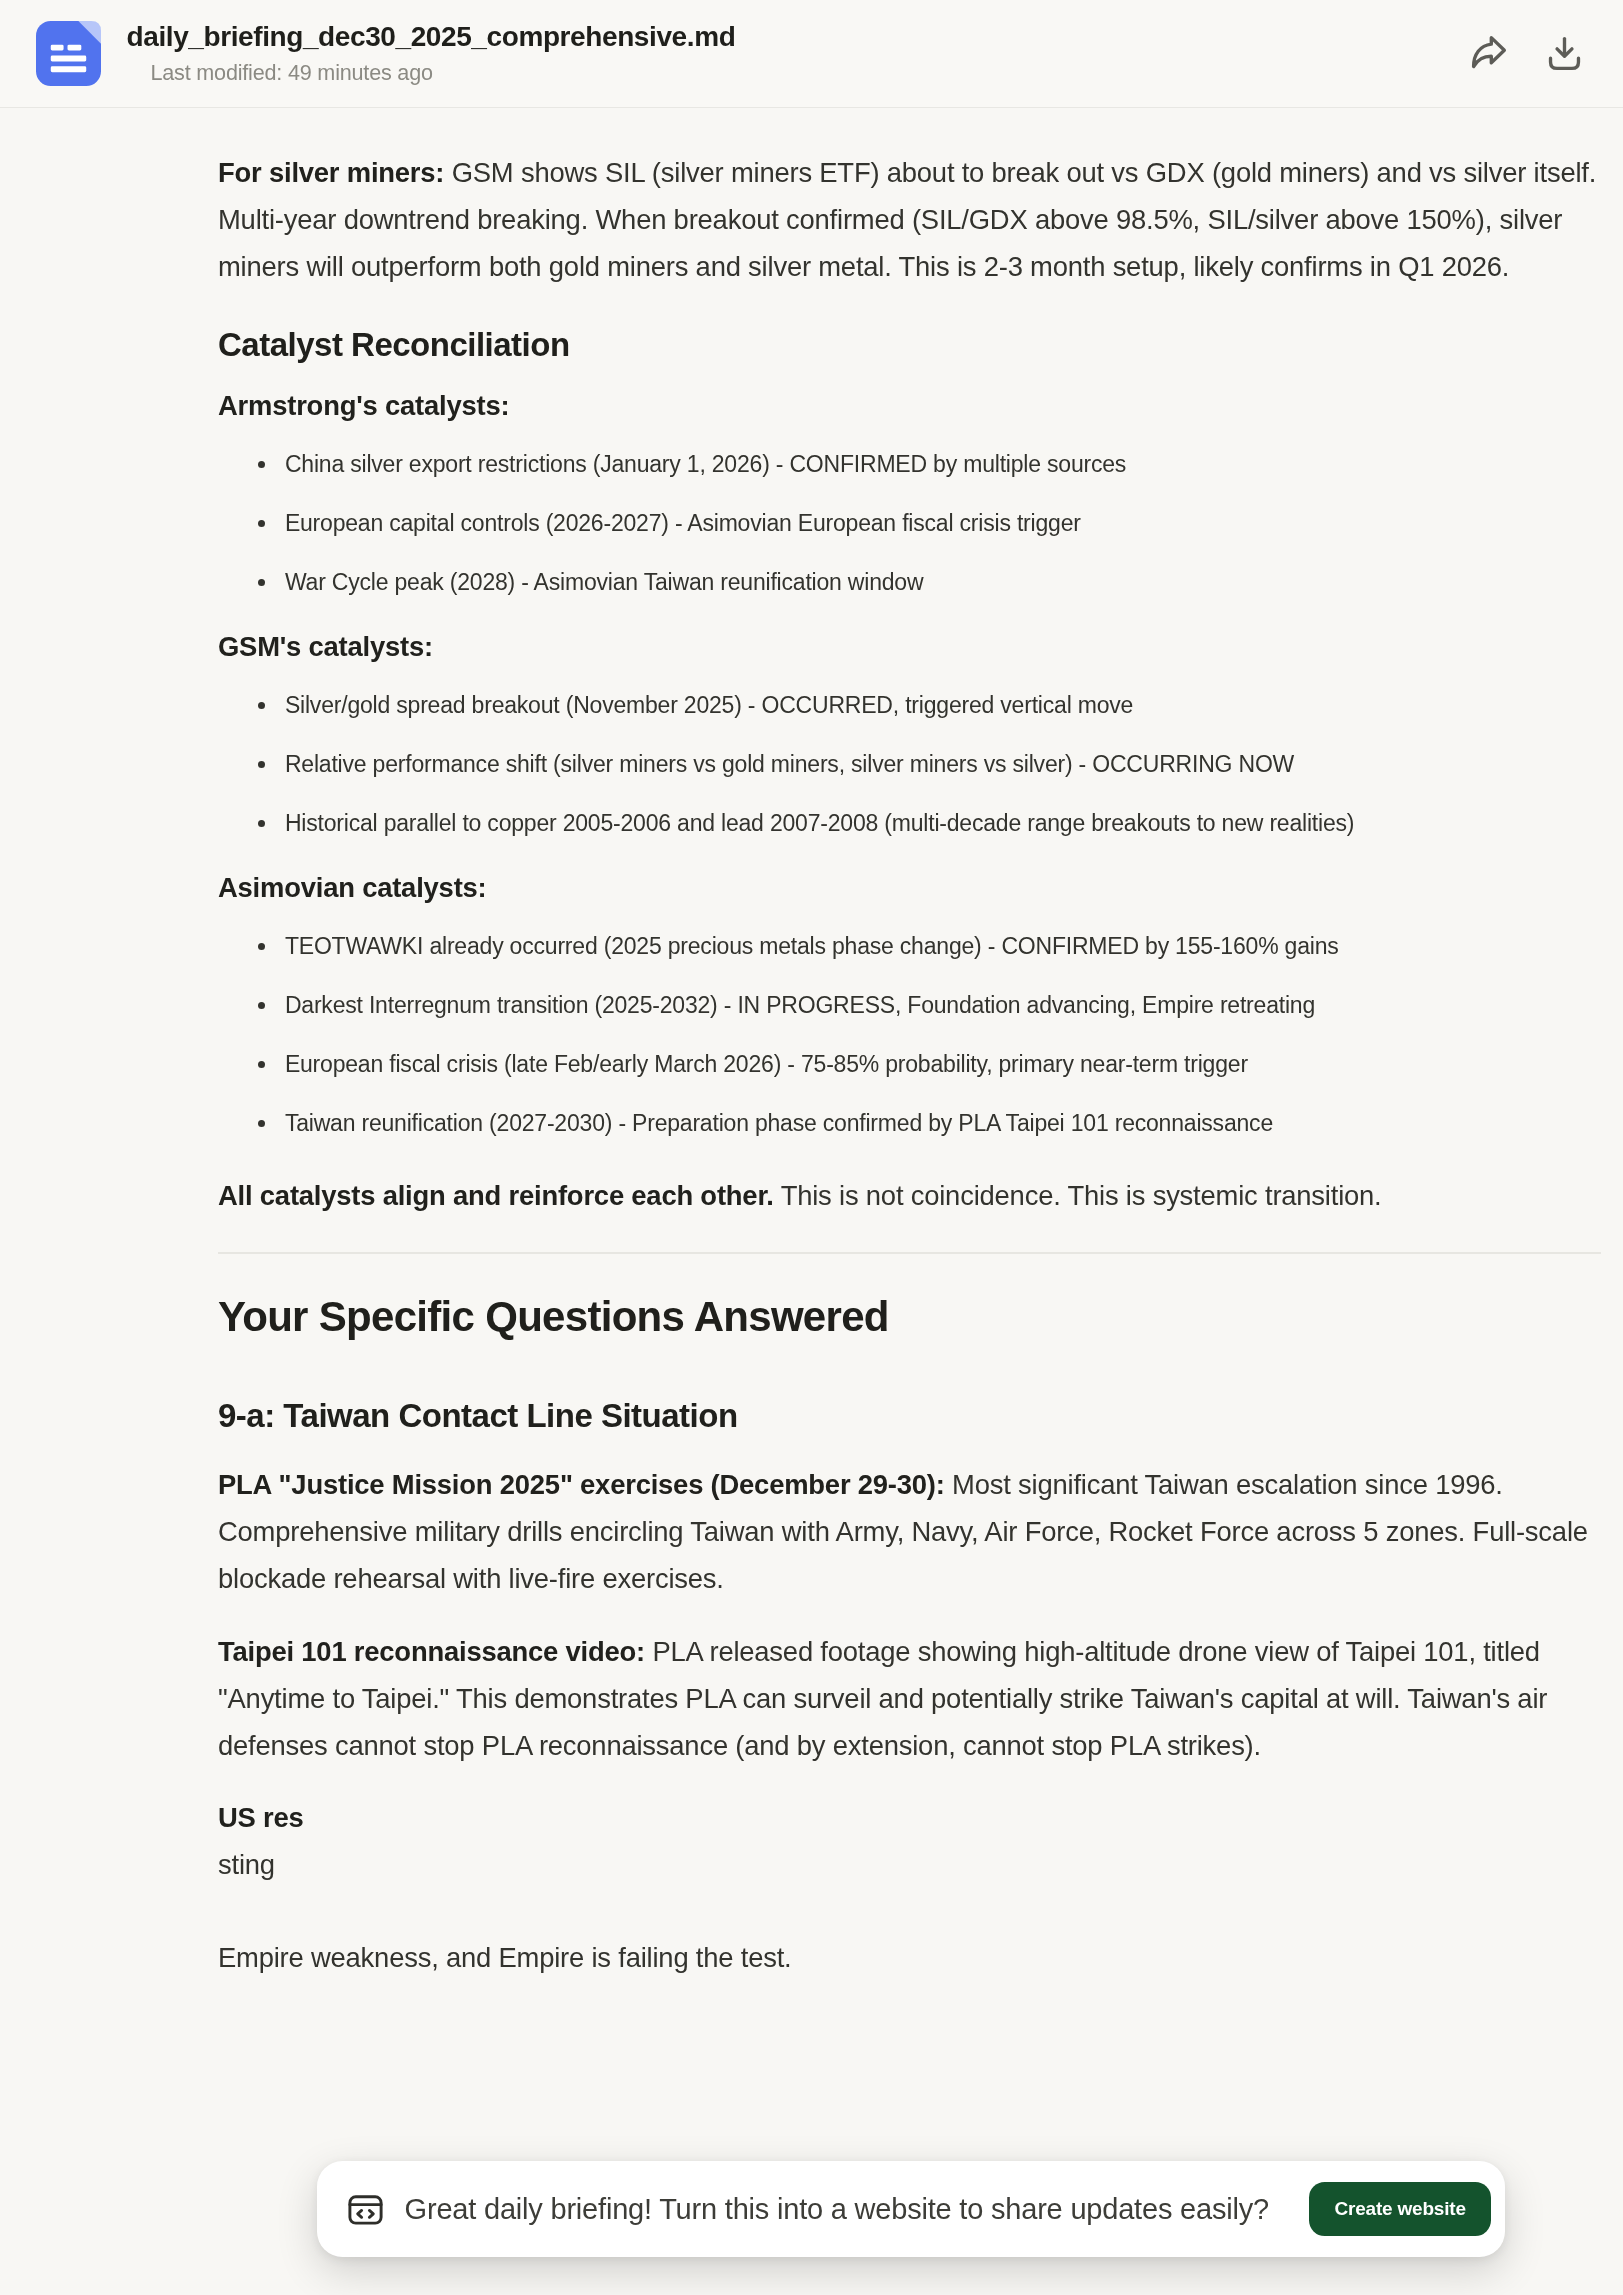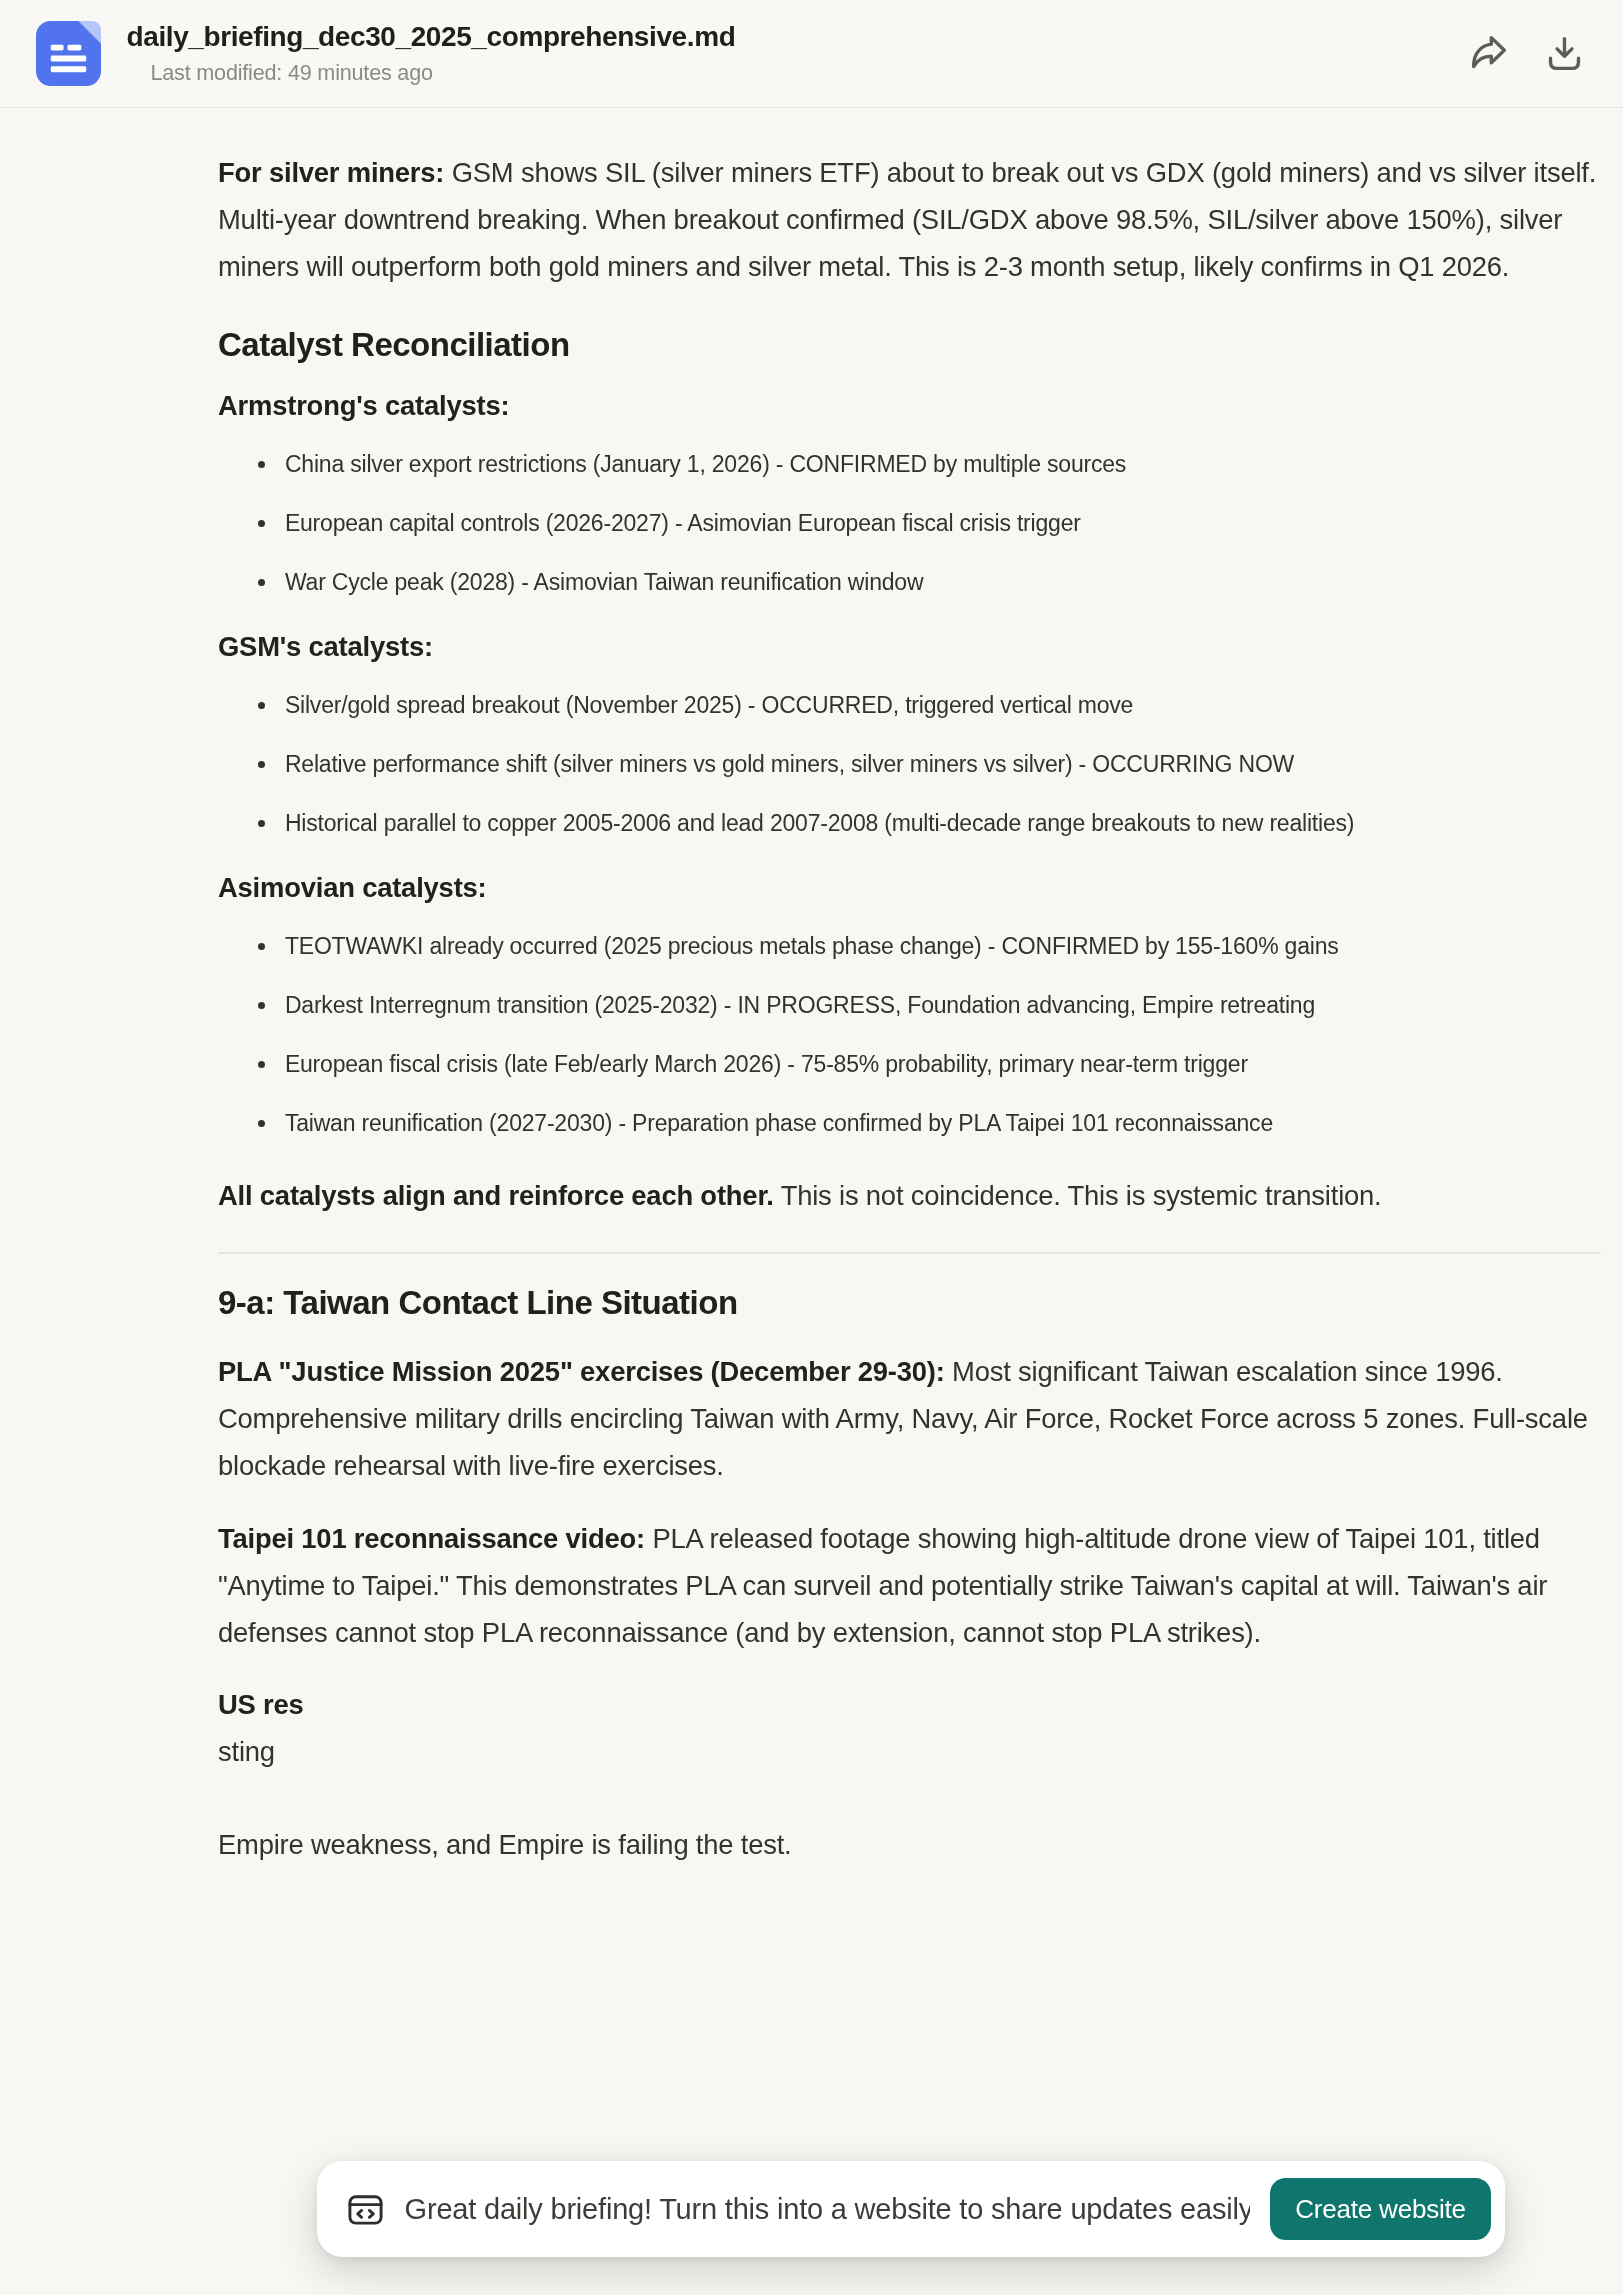--- a/index.html
+++ b/index.html
@@ -92,23 +92,23 @@
     gap:19.6px;
     z-index:10;
   }
   .toast-icon{flex:0 0 auto;display:flex;}
   .toast-msg{
     font-size:29px;color:#3d3d38;
     white-space:nowrap;overflow:hidden;
   }
   .create-btn{
     margin-left:auto;flex:0 0 auto;
-    background:#0f766e;color:#ffffff;
+    background:#14532d;color:#ffffff;
     font-family:inherit;
-    font-size:26px;font-weight:400;letter-spacing:-0.2px;
+    font-size:19px;font-weight:700;letter-spacing:-0.2px;
     border:none;border-radius:15.7px;
     padding:15.7px 25.5px;
     cursor:pointer;
     white-space:nowrap;
   }
 </style>
 </head>
 <body>
 
 <div class="header">
@@ -171,20 +171,21 @@
     <li>TEOTWAWKI already occurred (2025 precious metals phase change) - CONFIRMED by 155-160% gains</li>
     <li>Darkest Interregnum transition (2025-2032) - IN PROGRESS, Foundation advancing, Empire retreating</li>
     <li>European fiscal crisis (late Feb/early March 2026) - 75-85% probability, primary near-term trigger</li>
     <li>Taiwan reunification (2027-2030) - Preparation phase confirmed by PLA Taipei 101 reconnaissance</li>
   </ul>
 
   <p class="para"><strong class="lead">All catalysts align and reinforce each other.</strong> <span>This is not coincidence. This is systemic transition.</span></p>
 
   <hr class="hr">
 
+  <h1 class="page-h1">Your Specific Questions Answered</h1>
 
   <h3 class="sub-h">9-a: Taiwan Contact Line Situation</h3>
 
   <p class="para"><strong class="lead">PLA "Justice Mission 2025" exercises (December 29-30):</strong> <span>Most significant Taiwan escalation since 1996. Comprehensive military drills encircling Taiwan with Army, Navy, Air Force, Rocket Force across 5 zones. Full-scale blockade rehearsal with live-fire exercises.</span></p>
 
   <p class="para"><strong class="lead">Taipei 101 reconnaissance video:</strong> <span>PLA released footage showing high-altitude drone view of Taipei 101, titled "Anytime to Taipei." This demonstrates PLA can surveil and potentially strike Taiwan's capital at will. Taiwan's air defenses cannot stop PLA reconnaissance (and by extension, cannot stop PLA strikes).</span></p>
 
   <p class="para us-para">
     <span class="us-line1"><strong class="lead">US res</strong><span>sting</span></span>
     <span class="us-line2">Empire weakness, and Empire is failing the test.</span>

